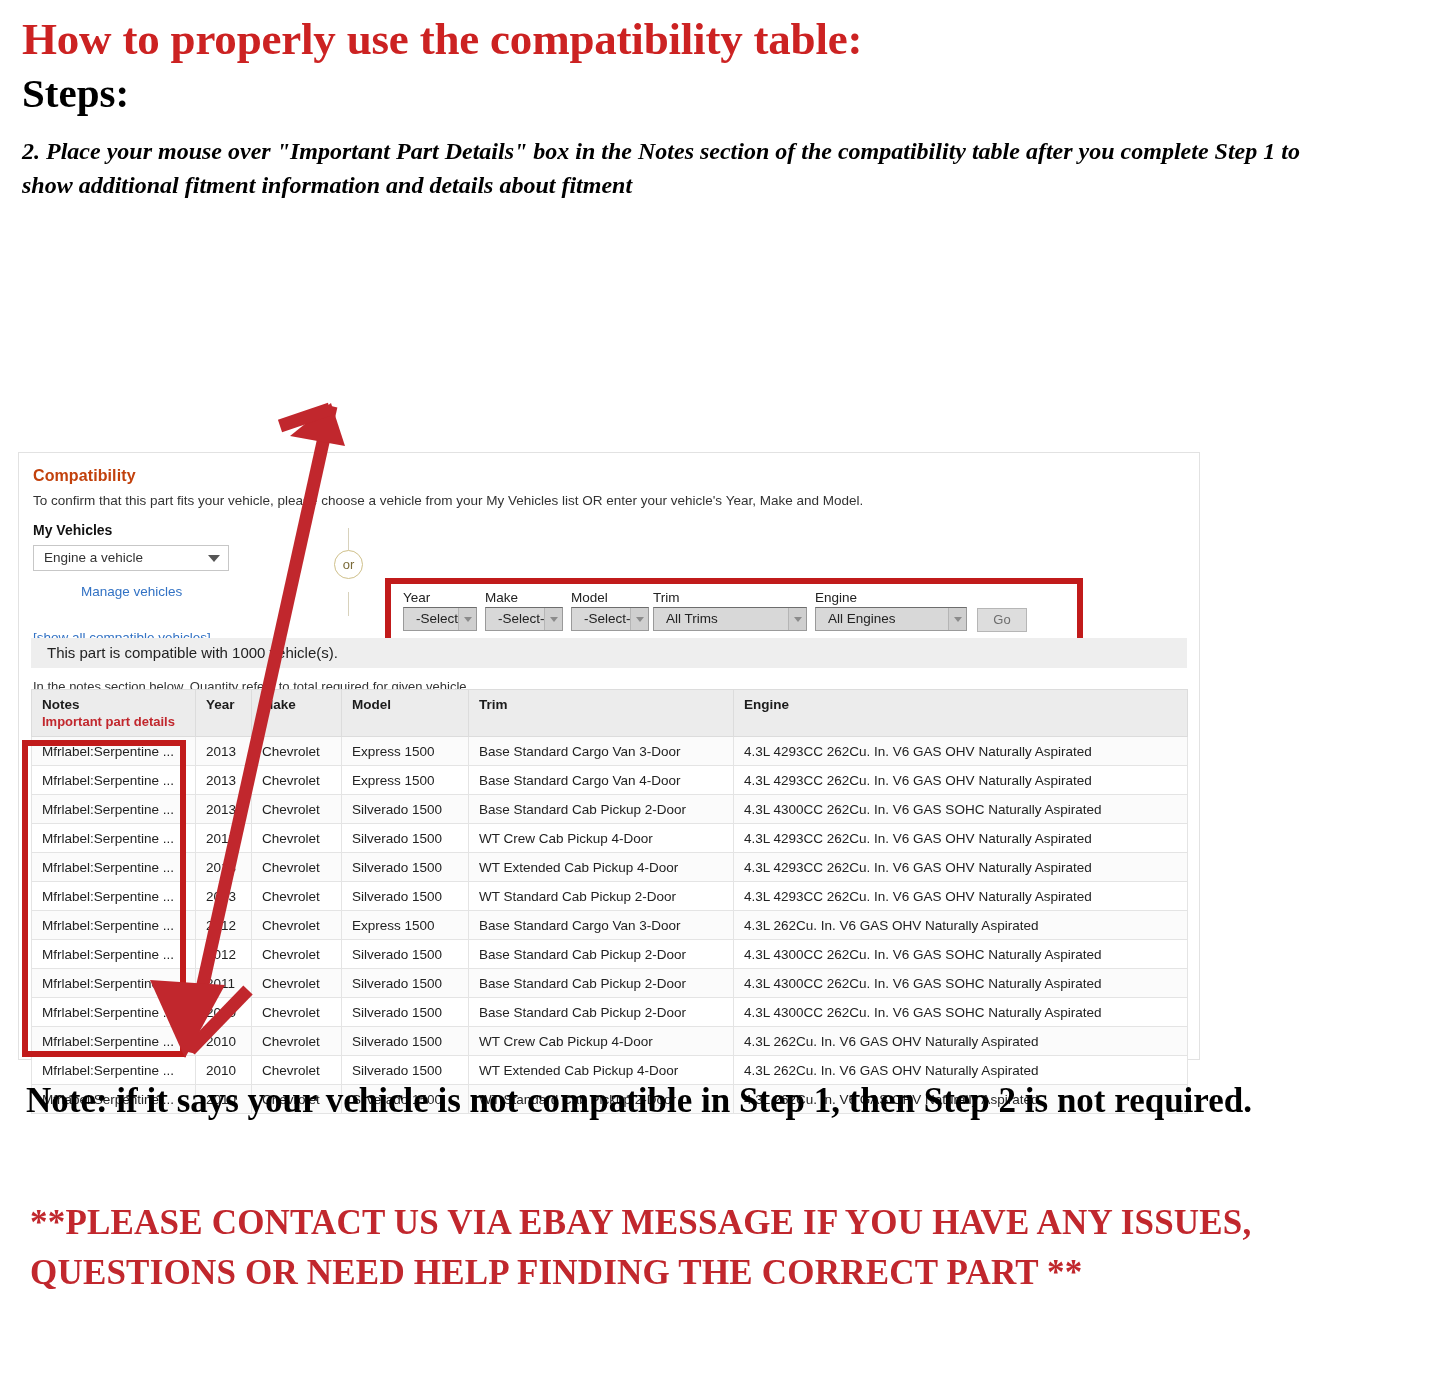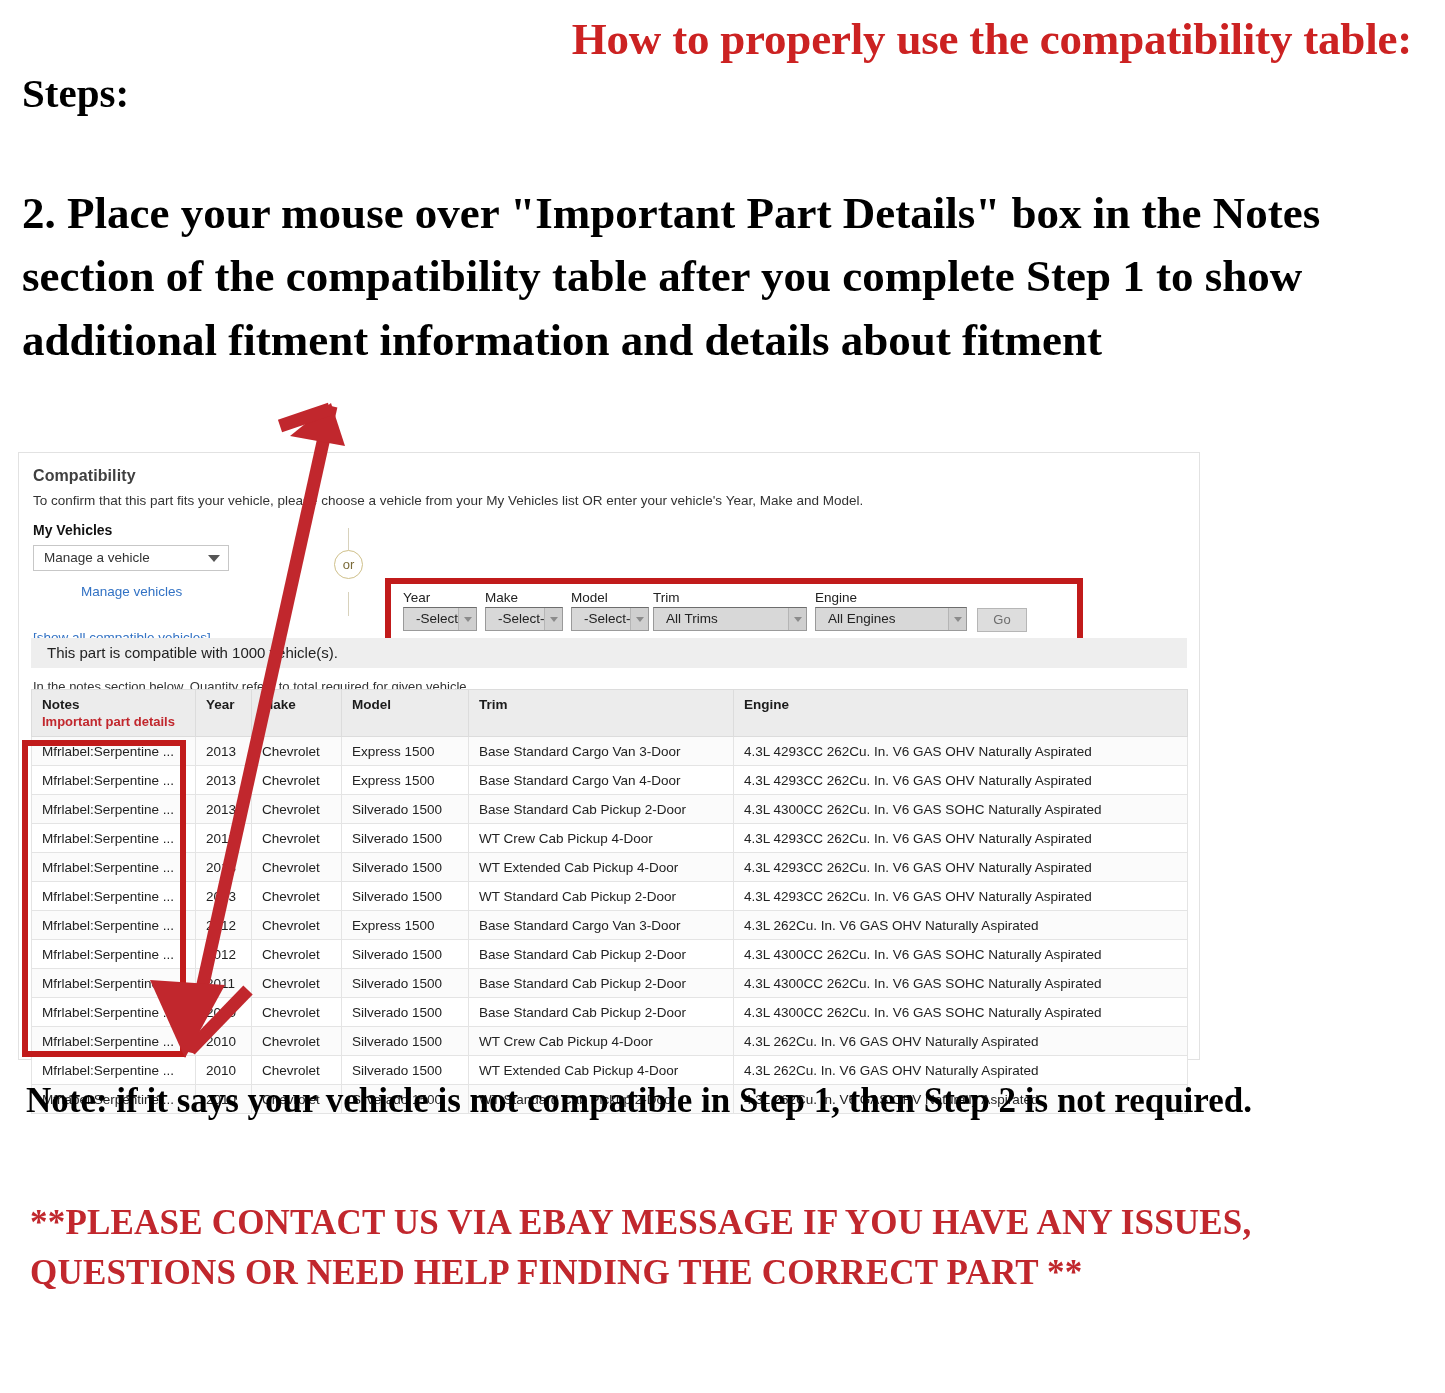--- a/index.html
+++ b/index.html
@@ -24,43 +24,43 @@
     font-family: "Liberation Serif", serif;
   }
   .title-main {
     color: #cc2222;
     font-size: 45px;
     font-weight: bold;
     line-height: 1.12;
     letter-spacing: -0.2px;
     margin: 0 0 6px 0;
     white-space: nowrap;
-    text-align: right;
   }
   .steps-label {
     color: #000000;
     font-size: 41px;
     font-weight: bold;
     line-height: 1.15;
     margin: 0 0 6px 0;
   }
   .step-line {
     color: #000000;
     font-size: 35px;
     font-weight: bold;
     line-height: 1.18;
     margin: 0;
   }
   .step-two {
     color: #000000;
-    font-size: 45px;
+    font-size: 24px;
     font-weight: bold;
     line-height: 1.42;
-    margin: 64px 0 0 0;
+    margin: 16px 0 0 0;
     width: 1320px;
+    font-style: italic;
   }
 
   
   .compat-panel {
     position: absolute;
     left: 18px;
     top: 452px;
     width: 1182px;
     height: 608px;
     background: #ffffff;
@@ -68,21 +68,21 @@
     box-sizing: border-box;
   }
   .compat-inner {
     position: relative;
     padding: 14px 16px 0 12px;
     font-family: "Liberation Sans", sans-serif;
   }
   .compat-heading {
     font-size: 16px;
     font-weight: bold;
-    color: #404040;
+    color: #c2410c;
     margin: 0 0 8px 2px;
     letter-spacing: 0.1px;
   }
   .compat-sub {
     font-size: 13.5px;
     color: #333333;
     margin: 0 0 14px 2px;
   }
 
   .picker-row {
@@ -394,21 +394,21 @@
   <div class="compat-inner">
 
     <div class="compat-heading">Compatibility</div>
     <div class="compat-sub">To confirm that this part fits your vehicle, please choose a vehicle from your My Vehicles list OR enter your vehicle's Year, Make and Model.</div>
 
     <div class="picker-row">
 
       <div class="my-vehicles-label">My Vehicles</div>
 
       <div class="vehicle-select">
-        <span>Manage a vehicle</span>
+        <span>Engine a vehicle</span>
         <span class="caret"></span>
       </div>
 
       <a class="link-blue manage-link">Manage vehicles</a>
       <a class="link-blue showall-link">[show all compatible vehicles]</a>
 
       <div class="or-wrap">
         <div class="or-line top"></div>
         <div class="or-badge">or</div>
         <div class="or-line bottom"></div>

